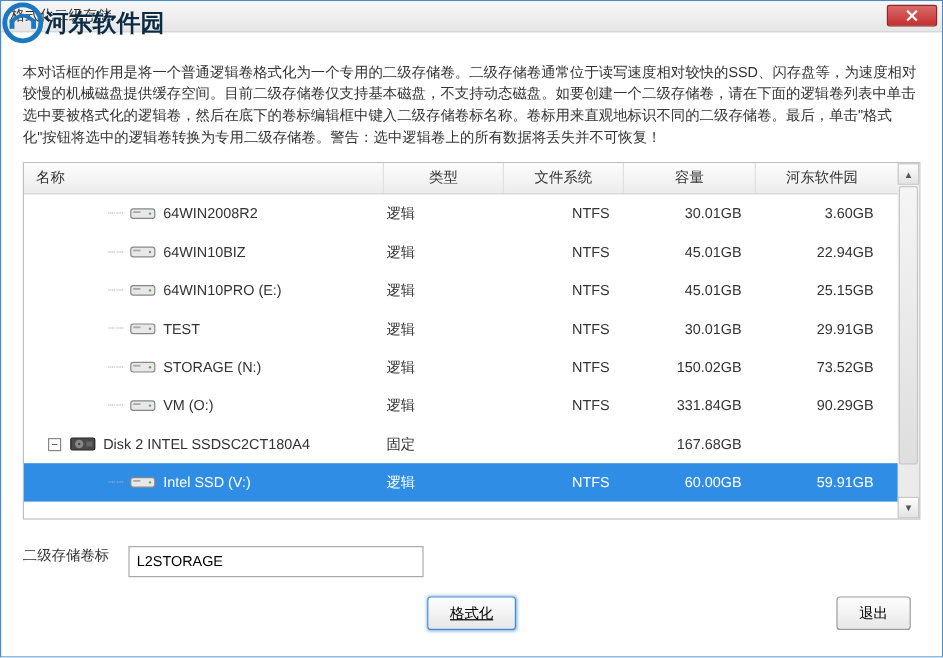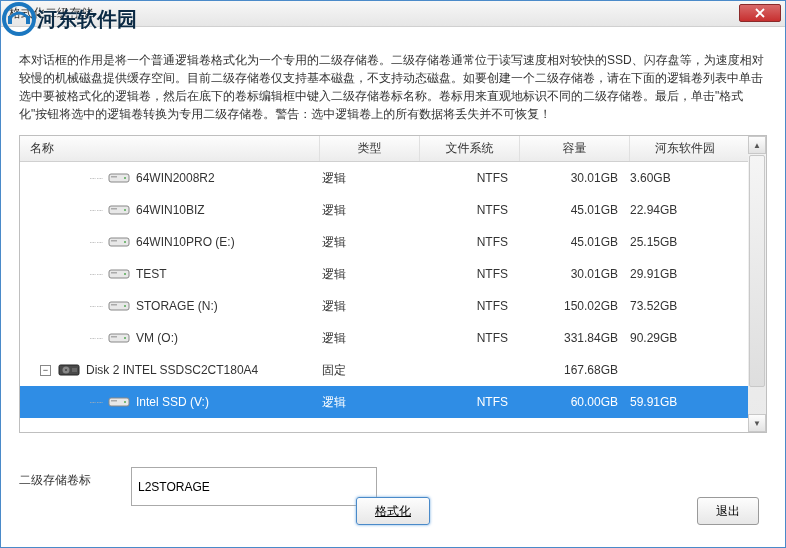--- a/index.html
+++ b/index.html
@@ -19,35 +19,35 @@
     .thead .c2 { width:100px; display:flex; align-items:center; justify-content:center; border-right:1px solid #e0e0e0;text-align:center; }
     .thead .c3 { width:100px; display:flex; align-items:center; justify-content:center; border-right:1px solid #e0e0e0; }
     .thead .c4 { width:110px; display:flex; align-items:center; justify-content:center; border-right:1px solid #e0e0e0; }
     .thead .c5 { width:110px; display:flex; align-items:center; justify-content:center; }
     .tbody { height:270px; overflow:hidden; position:relative; }
     .row { display:flex; height:32px; font-size:12px; color:#333; align-items:center; }
     .row .c1 { width:300px; display:flex; align-items:center; }
     .row .c2 { width:100px; text-align:left; padding-left:2px; }
     .row .c3 { width:100px; text-align:right; padding-right:12px; }
     .row .c4 { width:110px; text-align:right; padding-right:12px; }
-    .row .c5 { width:110px; padding-right:12px; }
+    .row .c5 { width:110px; text-align:right; padding-right:12px; }
     .row.selected { background:#2f8de5; color:#fff; }
     .tree-indent { width:88px; display:flex; align-items:center; justify-content:flex-end; padding-right:4px; color:#9a9a9a; }
     .tree-indent.d { width:38px; }
     .expand-box { width:11px; height:11px; border:1px solid #888; display:inline-flex; align-items:center; justify-content:center; font-size:9px; line-height:1; margin-right:3px; background:#fff; color:#333; cursor:pointer; }
     .disk-ico { width:22px; height:14px; margin-right:6px; }
     .dotline { font-family:monospace; color:#b0b0b0; letter-spacing:1px; font-size:10px; }
     .scrollbar { position:absolute; right:0; top:0; width:18px; height:100%; background:linear-gradient(#f2f2f2,#eaeaea); }
     .sb-btn { width:18px; height:18px; background:linear-gradient(#fdfdfd,#e3e3e3); border:1px solid #c8c8c8; display:flex; align-items:center; justify-content:center; font-size:8px; color:#555; cursor:pointer; }
     .sb-btn.top { position:absolute; top:0; }
     .sb-btn.bot { position:absolute; bottom:0; }
     .sb-thumb { position:absolute; top:19px; left:1px; width:16px; height:232px; background:linear-gradient(#f5f5f5,#dedede); border:1px solid #c8c8c8; border-radius:2px; cursor:pointer; }
-    .label-row { display:flex; align-items:center; margin:22px 18px 0 18px; font-size:12px;gap:24px; }
+    .label-row { display:flex; align-items:flex-start; margin:22px 18px 0 18px; font-size:12px; }
     .label-row .lbl { width:88px; color:#333; }
-    .label-row input { width:246px; height:39px; border:1px solid #aaa; padding:0 6px; font-size:12px;margin-top:12px; }
+    .label-row input { width:246px; height:26px; border:1px solid #aaa; padding:0 6px; font-size:12px; }
     .bottom-bar { position:absolute; bottom:14px; left:0; right:0; height:36px; }
     .btn { height:28px; padding:0 18px; background:linear-gradient(#fdfdfd,#e7e7e7); border:1px solid #9a9a9a; border-radius:3px; font-size:12px; cursor:pointer; }
     .btn-format { position:absolute; left:50%; transform:translateX(-50%); border:1px solid #4a8ac9; box-shadow:0 0 3px #6fa9e0;text-decoration:underline; }
     .btn-exit { position:absolute; right:26px; }
   </style>
 </head>
 <body>
 
 <div class="window">
   <div class="titlebar">

